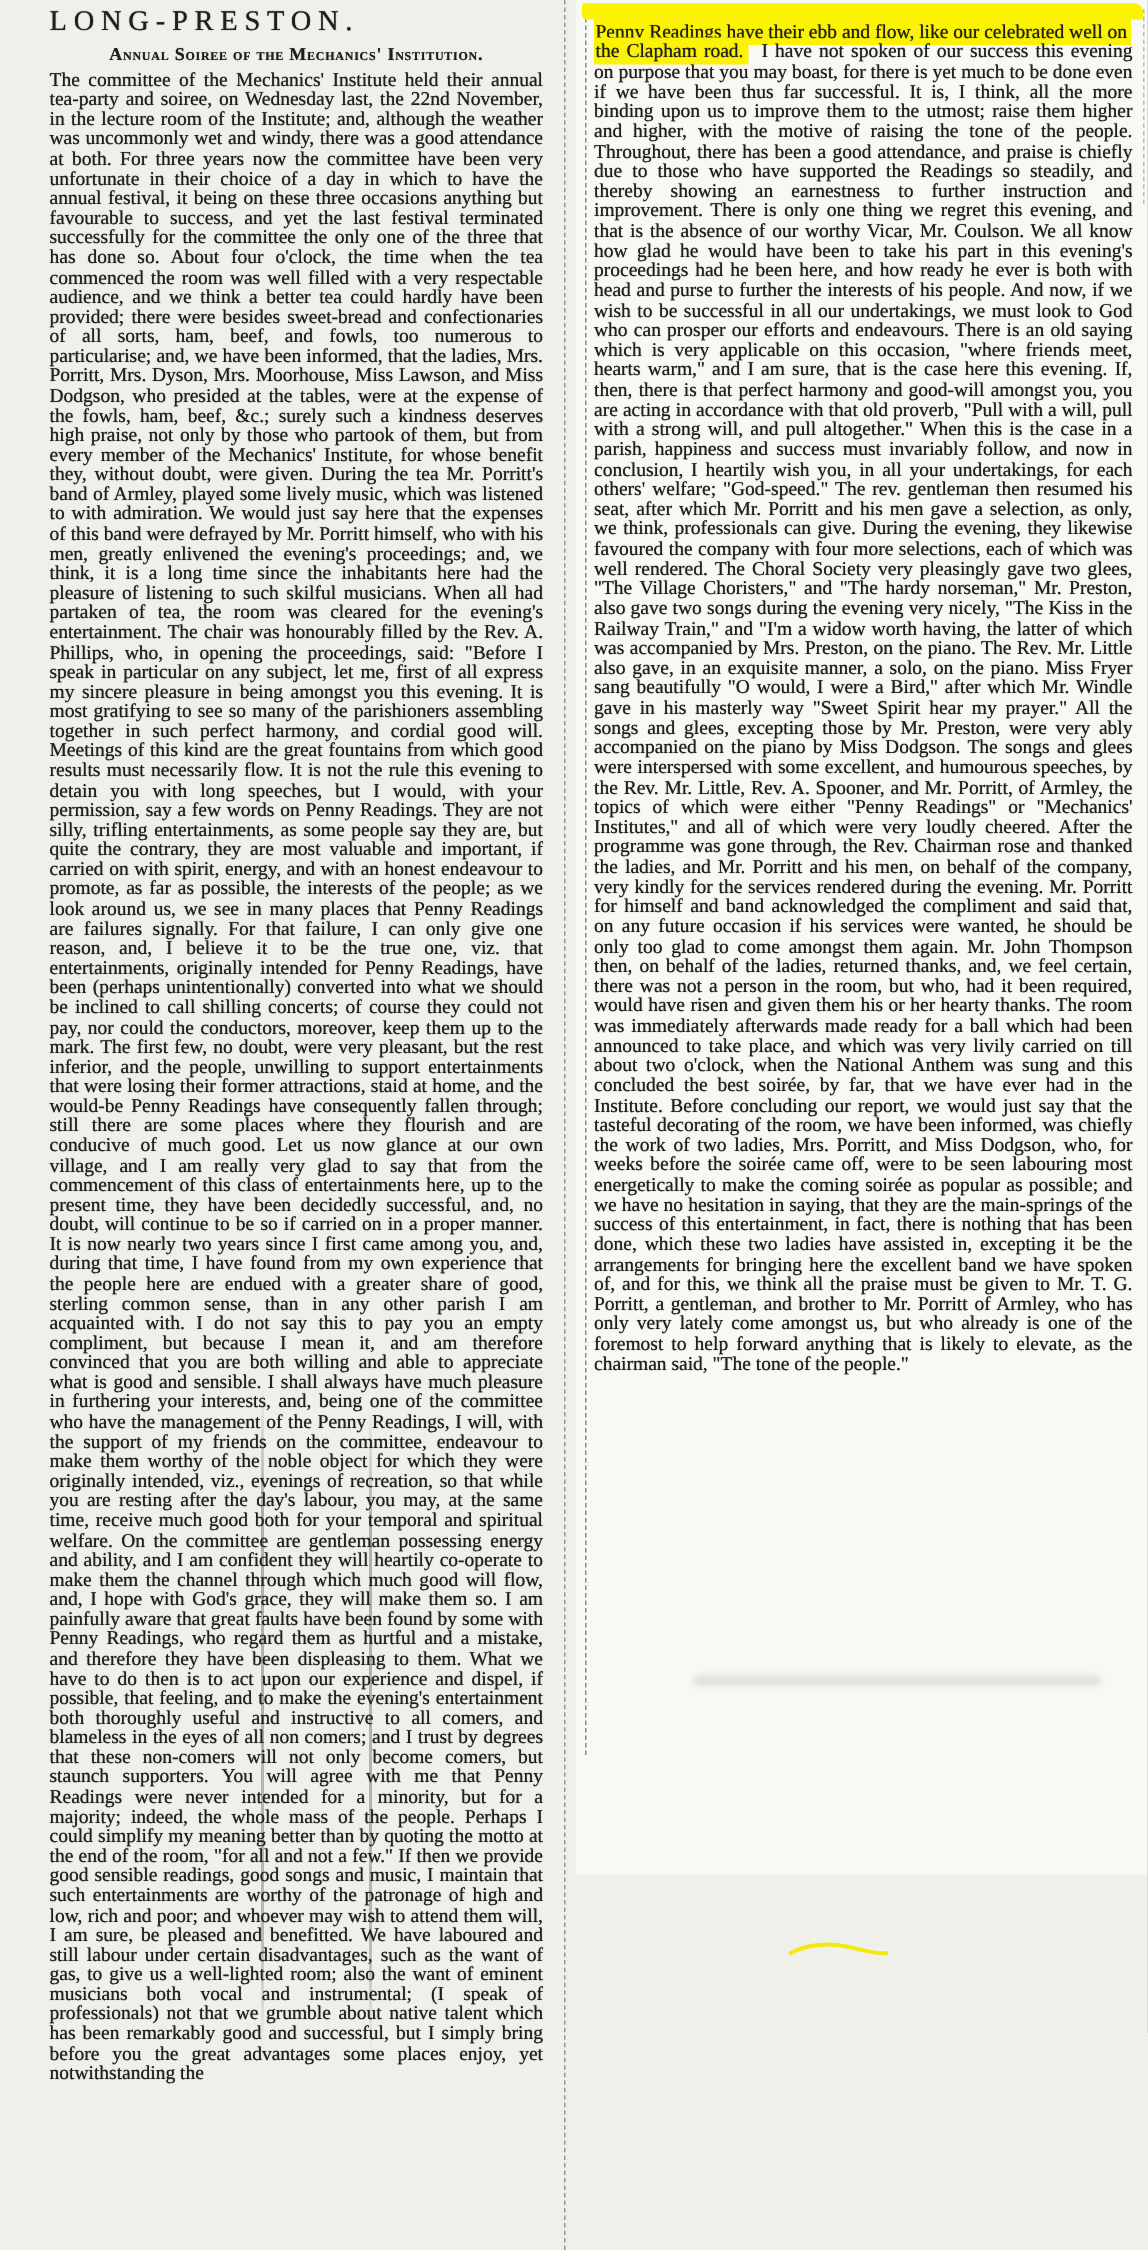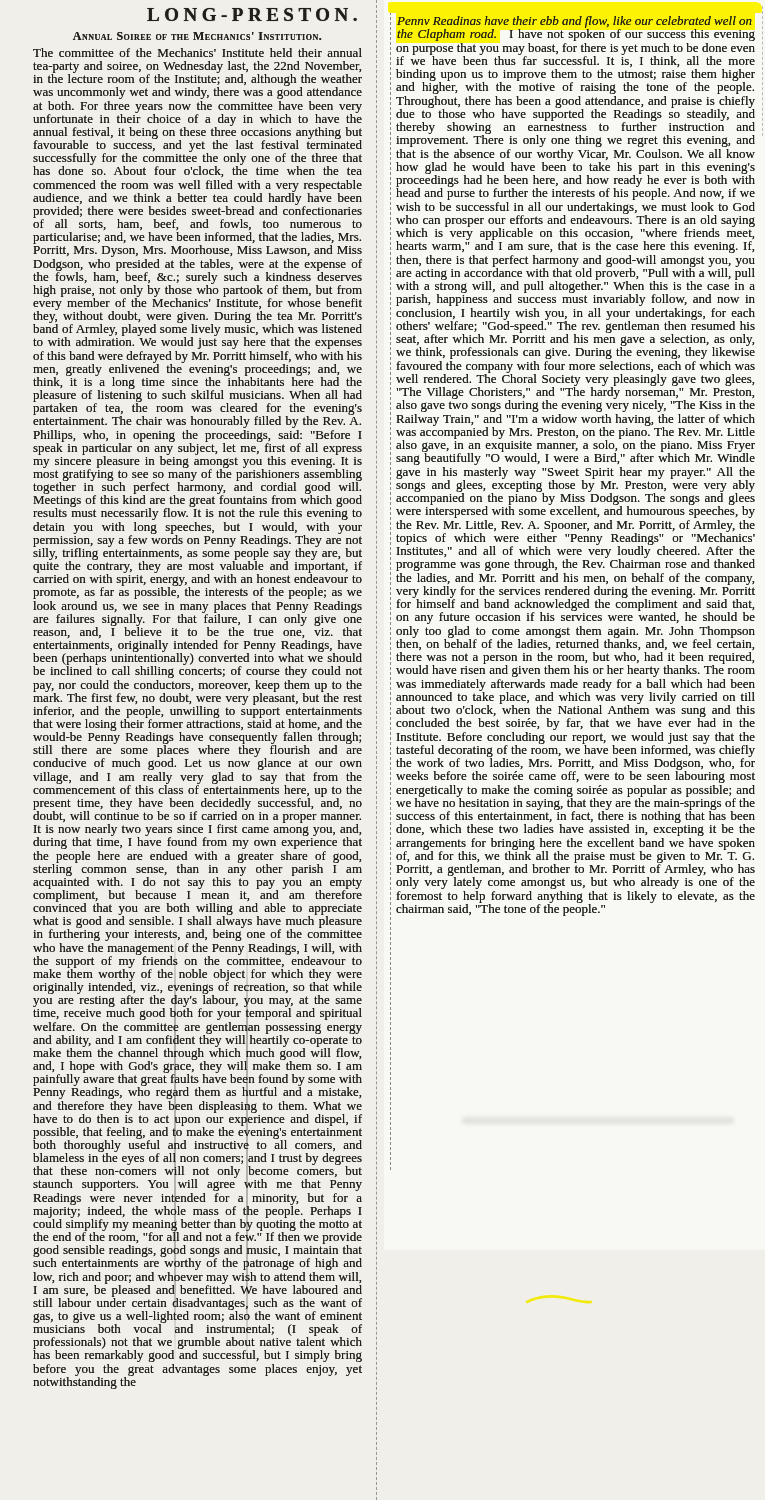--- a/index.html
+++ b/index.html
@@ -6,39 +6,39 @@
   .page{
     position:relative;width:765px;height:1500px;margin:0 auto;
     background:#f0efe9;overflow:hidden;
     font-family:"Liberation Serif", serif;color:#201f1a;
   }
   .right-paper{position:absolute;left:384px;top:0;width:381px;height:1250px;
     background:rgba(255,255,255,0.55);}
   .col-left{position:absolute;left:33px;top:4px;width:329px;}
   .col-right{position:absolute;left:396px;top:14px;width:359px;}
   .article-title{
-    margin:0 0 3px 0;text-align:right;font-size:19px;font-weight:bold;
+    margin:0 0 3px 0;text-align:left;font-size:19px;font-weight:normal;
     letter-spacing:4.5px;white-space:nowrap;
     text-shadow:0 0 0.7px rgba(25,23,18,0.9);
   }
   .article-subtitle{
     margin:0 0 2px 0;text-align:center;font-size:12px;font-weight:bold;
     font-variant:small-caps;letter-spacing:0.5px;
     text-shadow:0 0 0.5px rgba(25,23,18,0.8);
   }
   .body{
     margin:0;font-size:13px;line-height:13.15px;text-align:justify;
     text-shadow:0 0 0.55px rgba(28,26,20,0.85);
     filter:blur(0.22px);
   }
   .col-right .body{line-height:13.25px;}
   mark.hl{
     background:#fcf303;color:inherit;
     padding:1px 3px 1.5px 1px;margin-right:9px;
-    -webkit-box-decoration-break:clone;box-decoration-break:clone;font-style:italic;
+    -webkit-box-decoration-break:clone;box-decoration-break:clone;
   }
   .hl-bar{position:absolute;left:388px;top:2px;width:374px;height:11px;
     background:#fcf303;border-radius:2px 6px 2px 3px;}
   .rule{position:absolute;width:0;}
   .rule-a{left:376px;top:0;height:1500px;border-left:1.5px dashed rgba(45,43,36,0.45);}
   .rule-b{left:390px;top:2px;height:1168px;border-left:1.5px dashed rgba(45,43,36,0.55);}
   .rule-c{left:762px;top:6px;height:130px;border-left:1.5px dashed rgba(45,43,36,0.3);}
   .streak{position:absolute;width:1.5px;
     background:linear-gradient(to bottom,transparent,rgba(40,38,30,0.32) 18%,rgba(40,38,30,0.28) 82%,transparent);
     filter:blur(0.3px);}

